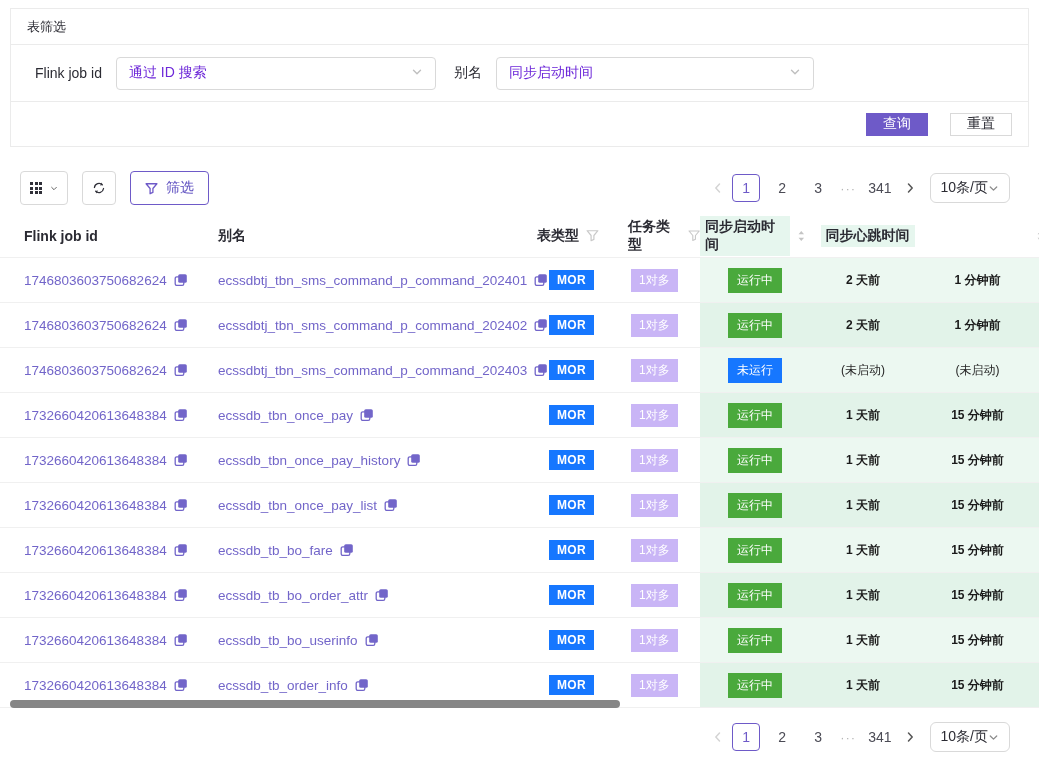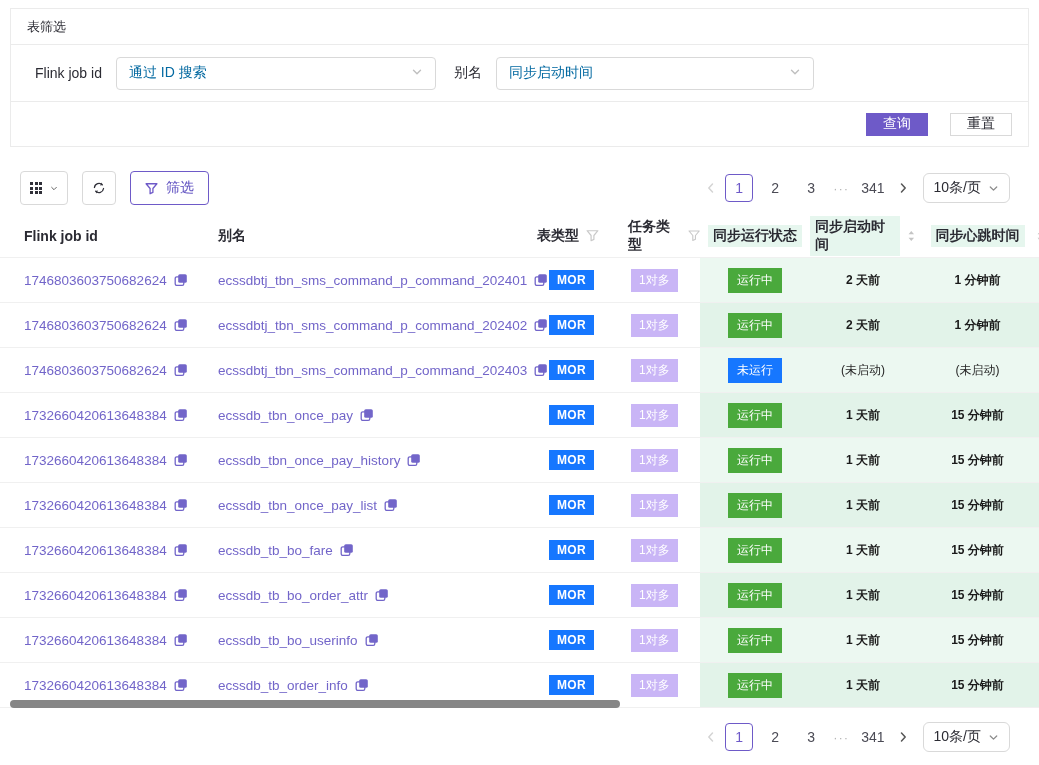--- a/index.html
+++ b/index.html
@@ -12,21 +12,21 @@
     border-bottom:1px solid #ebebeb; font-size:13px; color:#2b2b33; }
   .panel-body { height:57px; display:flex; align-items:center; padding:0 24px;
     border-bottom:1px solid #ebebeb; }
   .field { display:flex; align-items:center; }
   .field + .field { margin-left:18px; }
   .field > label { font-size:14px; color:#2b2b33; margin-right:14px; white-space:nowrap; }
   .select { width:320px; height:33px; border:1px solid #d9d9d9; border-radius:4px;
     display:flex; align-items:center; justify-content:space-between; padding:0 12px;
     background:#fff; cursor:pointer; }
   .select.s2 { width:318px; }
-  .placeholder { font-size:14px; color:#0369a1; }
+  .placeholder { font-size:14px; color:#6d28d9; }
   .panel-footer { height:44px; display:flex; align-items:center; justify-content:flex-end;
     padding:0 16px; gap:22px; }
   .btn { height:23px; min-width:44px; padding:0 16px; border-radius:0; font-size:14px;
     cursor:pointer; display:inline-flex; align-items:center; justify-content:center; }
   .btn-primary { background:#6e5ac8; border:1px solid #6e5ac8; color:#fff; }
   .btn-default { background:#fff; border:1px solid #d9d9d9; color:#2b2b33; }
 
   
   .toolbar { margin:24px 29px 0 20px; display:flex; align-items:center; justify-content:space-between; }
   .tools { display:flex; align-items:center; gap:14px; }
@@ -37,21 +37,21 @@
   .grid-ic i { background:#2f2f38; }
 
   
   .pagination { display:flex; align-items:center; gap:8px; }
   .pg-item { min-width:28px; height:28px; display:inline-flex; align-items:center; justify-content:center;
     font-size:14px; color:#4b4b55; border-radius:4px; cursor:pointer; padding:0 4px; }
   .pg-item.active { border:1px solid #6e5ac8; color:#6e5ac8; }
   .pg-arrow { cursor:pointer; display:inline-flex; align-items:center; }
   .pg-ellipsis { color:#b5b5b5; font-size:13px; letter-spacing:1px; cursor:pointer; }
   .size-select { margin-left:6px; height:30px; border:1px solid #d9d9d9; border-radius:6px;
-    display:inline-flex; align-items:center; gap:7px; padding:0 10px; font-size:14px; color:#2b2b33; cursor:pointer; }
+    display:inline-flex; align-items:center; padding:0 10px; font-size:14px; color:#2b2b33; cursor:pointer; }
 
   
   .table { margin-top:9px; width:1039px; }
   .thead { display:flex; height:44px; align-items:center; border-bottom:1px solid #f0f0f0;
     position:relative; overflow:hidden; font-size:14px; font-weight:bold; color:#2b2b33; }
   .tr { display:flex; height:45px; align-items:stretch; border-bottom:1px solid #f0f0f0; font-size:13.5px; }
   .td, .th { display:flex; align-items:center; }
   .c1 { width:218px; padding-left:24px; }
   .c2 { width:307px; }
   .c3 { width:91px;  padding-left:12px; }
@@ -190,23 +190,20 @@
       <svg class="funnel" width="13" height="13" viewBox="0 0 12 12">
           <path d="M1 1.6 L11 1.6 L7.3 6 L7.3 9.6 L4.7 10.8 L4.7 6 Z" fill="none" stroke="#c9c9c9" stroke-width="1.1" stroke-linejoin="round"></path>
         </svg>
     </div>
     <div class="th c4">
       <span>任务类型</span>
       <svg class="funnel" width="13" height="13" viewBox="0 0 12 12">
           <path d="M1 1.6 L11 1.6 L7.3 6 L7.3 9.6 L4.7 10.8 L4.7 6 Z" fill="none" stroke="#c9c9c9" stroke-width="1.1" stroke-linejoin="round"></path>
         </svg>
     </div>
-    <div class="th c5">
-      <span class="hl">同步运行状态</span>
-    </div>
     <div class="th c6">
       <span class="hl">同步启动时间</span>
       <svg class="sorter" width="9" height="14" viewBox="0 0 10 14">
           <path d="M5 1.2 L8.2 5 H1.8 Z" fill="#c4c4c4"></path>
           <path d="M5 12.8 L1.8 9 H8.2 Z" fill="#c4c4c4"></path>
         </svg>
     </div>
     <div class="th c7">
       <span class="hl">同步心跳时间</span>
     </div>

